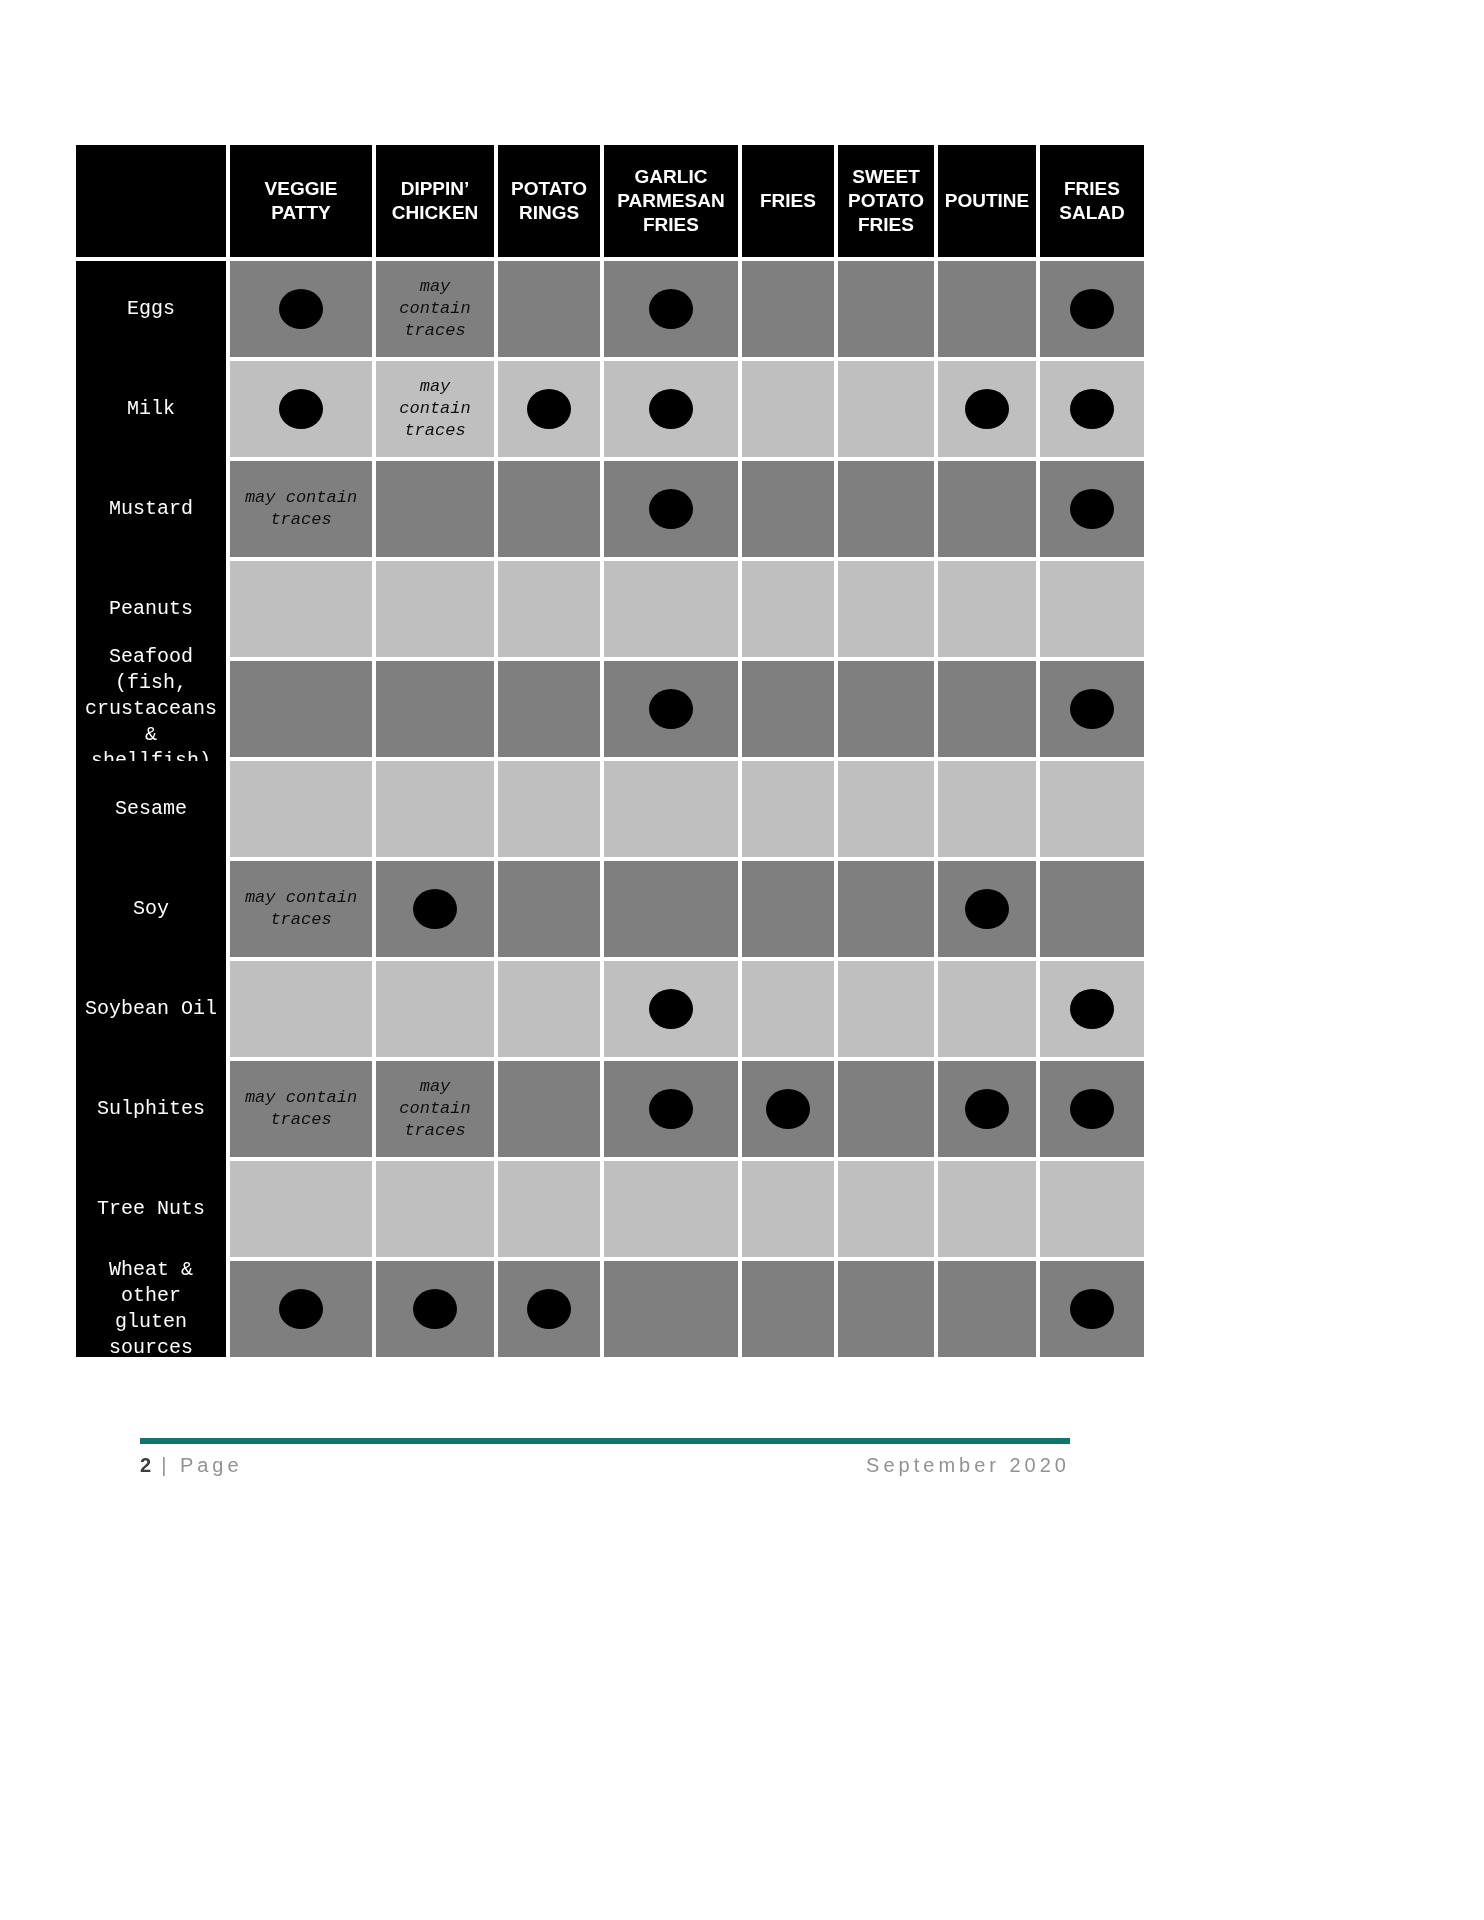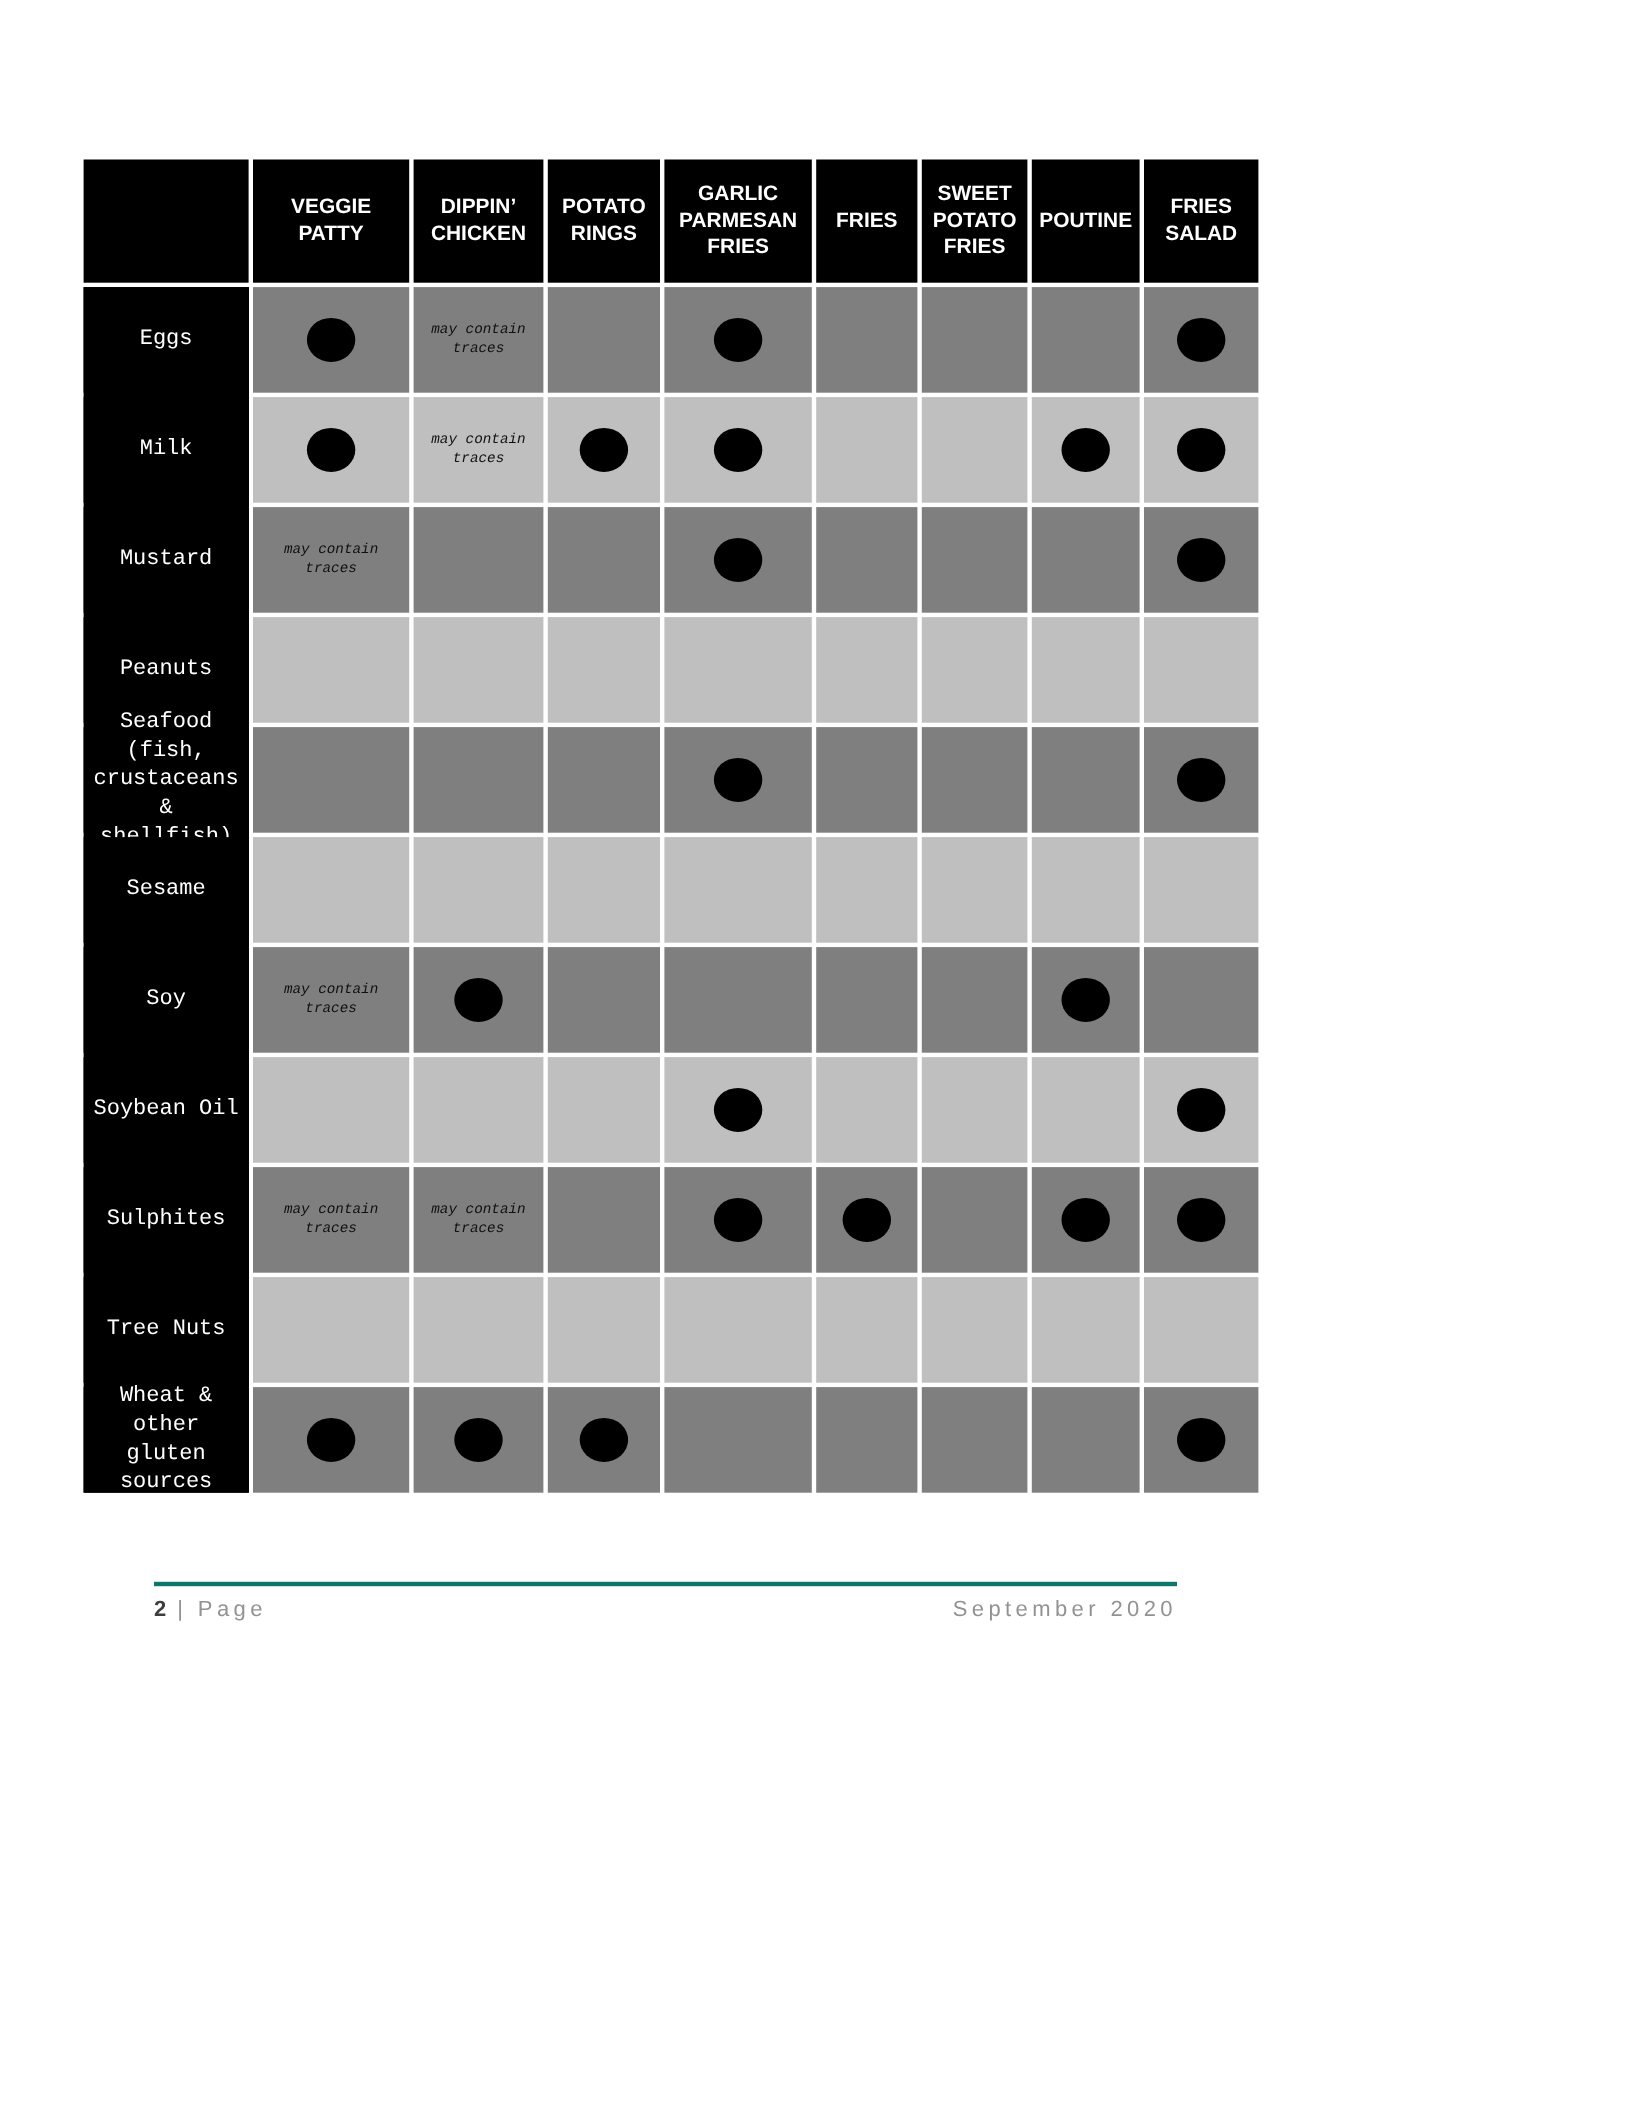--- a/index.html
+++ b/index.html
@@ -75,33 +75,33 @@
   .cell.light { background: var(--row-light, #bfbfbf); }
   .dot {
     width: 44px;
     height: 40px;
     background: #000000;
     border-radius: 50%;
     display: block;
   }
   .traces {
     font-style: italic;
-    font-size: 13px;
+    font-size: 17px;
     line-height: 1.3;
     color: #0f0f0f;
     padding: 0 8px;
   }
 
   
   .footer {
     position: absolute;
     left: 140px;
     top: 1438px;
     width: 930px;
-    border-top: 4px solid #0f766e;
+    border-top: 6px solid #0f766e;
     padding-top: 10px;
     display: flex;
     justify-content: space-between;
     align-items: baseline;
     font-size: 20px;
   }
   .pnum {
     font-weight: 700;
     color: #3d3d3d;
     letter-spacing: 2px;

